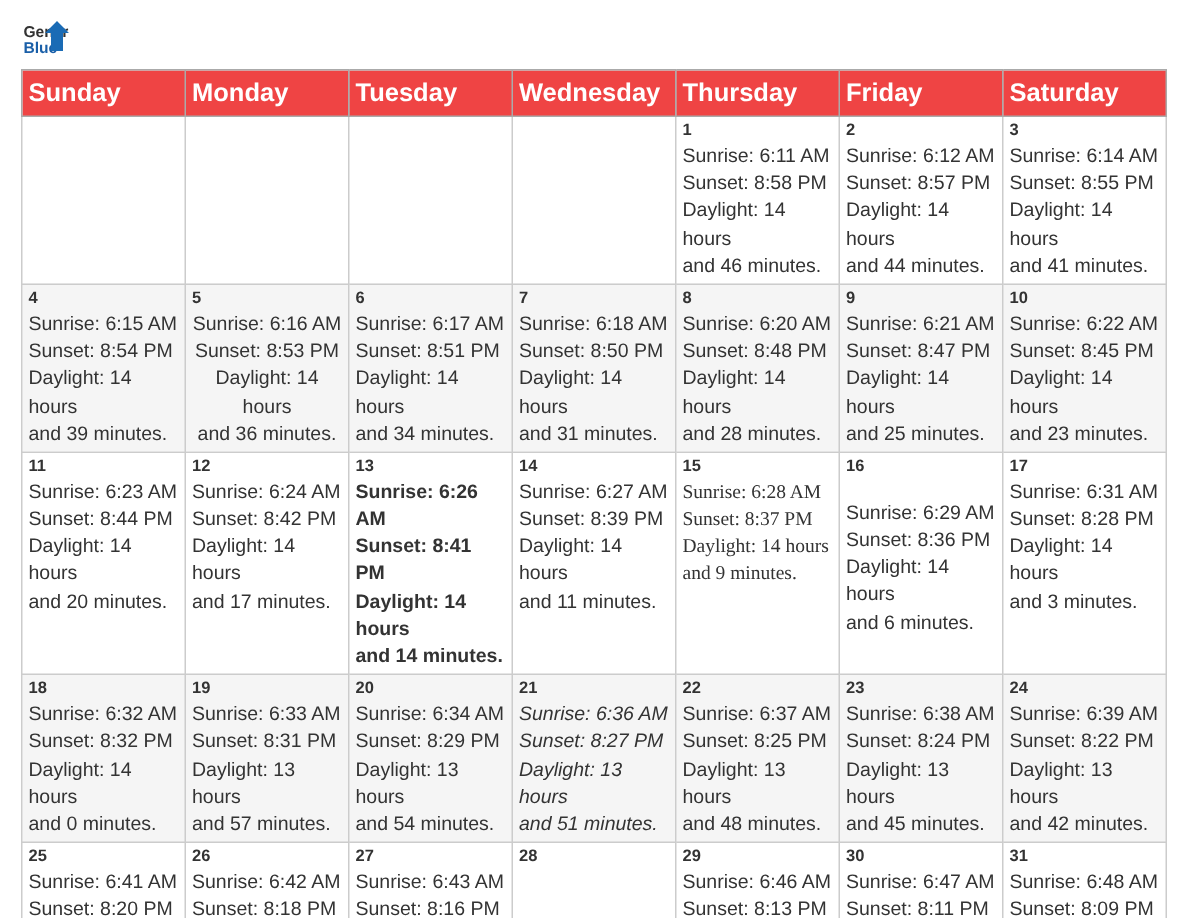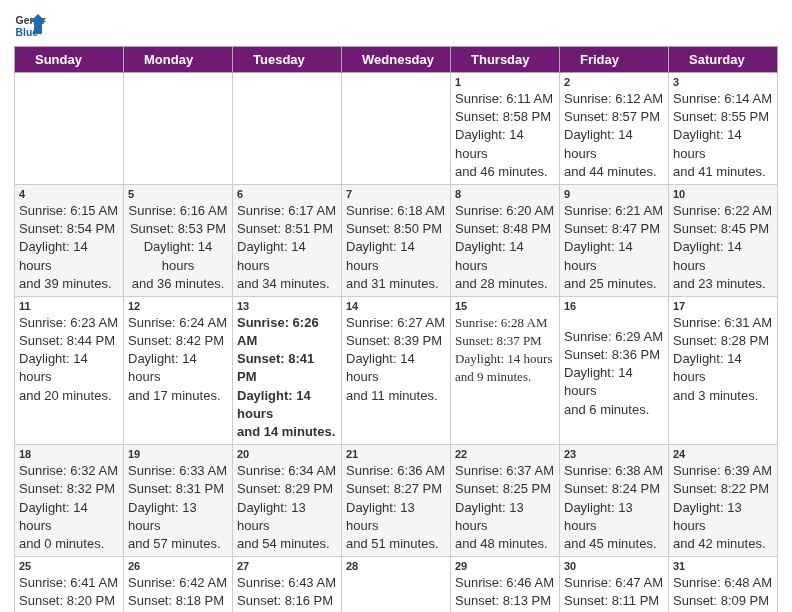--- a/index.html
+++ b/index.html
@@ -43,25 +43,25 @@
       font-size: 13px;
       color: #555;
       margin-top: 1px;
     }
     table {
       width: 100%;
       border-collapse: collapse;
       table-layout: fixed;
     }
     thead tr th {
-      background-color: #701a75;
+      background-color: #ef4444;
       color: #fff;
-      font-size: 13px;
+      font-size: 17px;
       font-weight: bold;
-      padding: 5px 20px;
+      padding: 5px 4px;
       text-align: left;
       border: 1px solid #aaa;
     }
     tbody tr td {
       border: 1px solid #ccc;
       vertical-align: top;
       padding: 3px 4px;
       font-size: 9.5px;
       color: #333;
       height: 74px;
@@ -261,21 +261,21 @@
           </td>
           <td>
             <div class="day-num">20</div>
             <div class="cell-text" style="white-space: pre-line;">Sunrise: 6:34 AM
 Sunset: 8:29 PM
 Daylight: 13 hours
 and 54 minutes.</div>
           </td>
           <td>
             <div class="day-num">21</div>
-            <div class="cell-text" style="white-space: pre-line;">Sunrise: 6:36 AM
+            <div class="cell-text" style="white-space: pre-line; font-style: italic;">Sunrise: 6:36 AM
 Sunset: 8:27 PM
 Daylight: 13 hours
 and 51 minutes.</div>
           </td>
           <td>
             <div class="day-num">22</div>
             <div class="cell-text" style="white-space: pre-line;">Sunrise: 6:37 AM
 Sunset: 8:25 PM
 Daylight: 13 hours
 and 48 minutes.</div>

